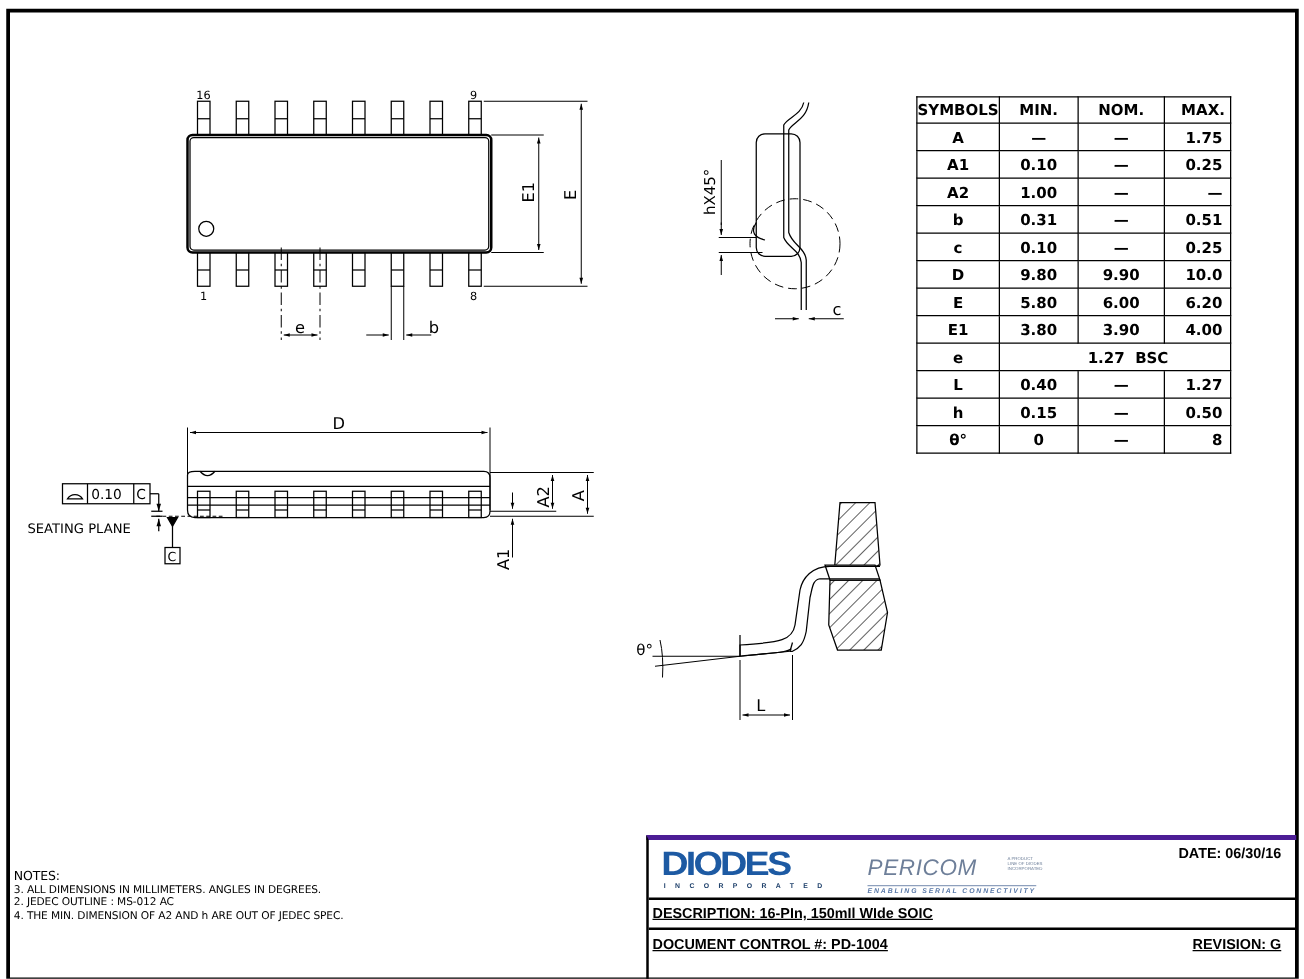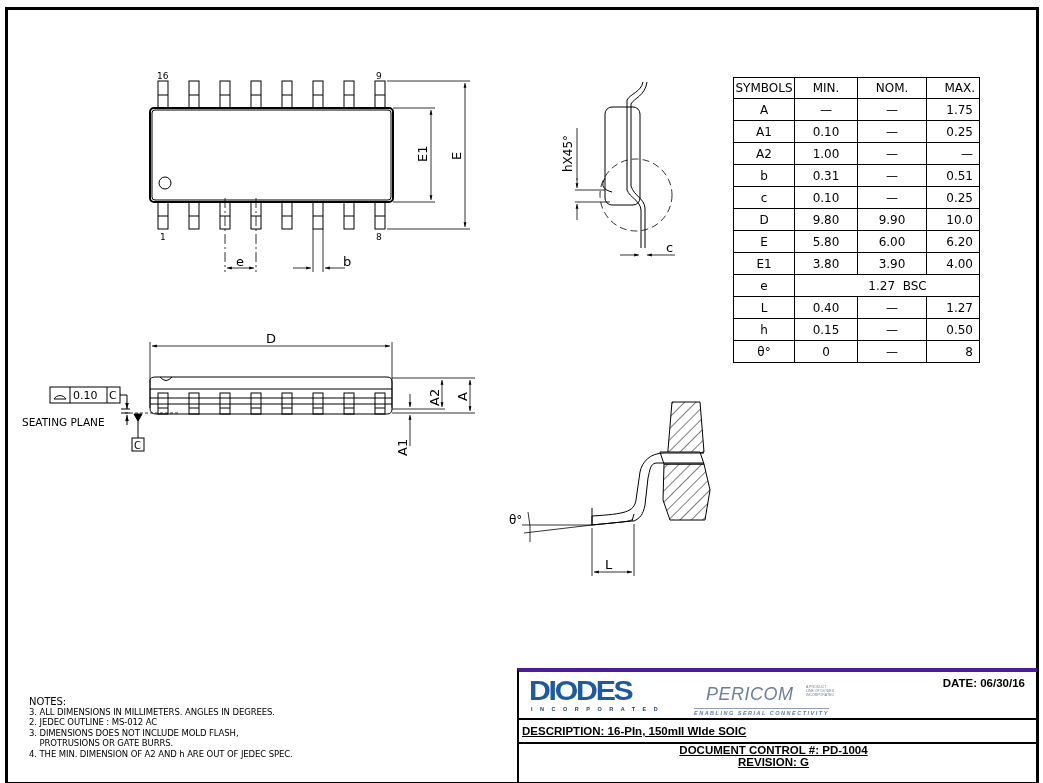--- a/index.html
+++ b/index.html
@@ -1,35 +1,35 @@
 <!DOCTYPE html>
 <html><head>
 <meta charset="utf-8">
 <style>
   html, body { margin:0; padding:0; background:#fff; }
   body { width:1043px; height:783px; position:relative; overflow:hidden; font-family:"Liberation Sans", sans-serif; color:#000; }
   .frame { position:absolute; left:5px; top:7px; width:1028px; height:772px; border:3px solid #000; border-bottom-width:4px; box-sizing:content-box; }
   svg.drawing { position:absolute; left:0; top:0; }
   .dimtbl { position:absolute; left:733px; top:77px; border-collapse:collapse; font-family:"DejaVu Sans", sans-serif; font-size:12px; }
-  .dimtbl th, .dimtbl td { border:1px solid #000; height:21px; padding:0; text-align:center; font-weight:normal; }
+  .dimtbl th, .dimtbl td { border:1px solid #000; height:21px; padding:0; text-align:center; font-weight:bold; }
   .dimtbl th { height:20px; }
   .c0 { width:60px; } .c1 { width:62px; } .c2 { width:68px; } .c3 { width:48px; }
   .dimtbl td.max { text-align:right; padding-right:6px; }
   .dimtbl th.max { text-align:right; padding-right:4px; }
-  .notes { position:absolute; left:29px; top:696px; font-family:"DejaVu Sans", sans-serif; font-size:8.5px; line-height:10.4px; letter-spacing:-0.1px; }
+  .notes { position:absolute; left:11px; top:696px; font-family:"DejaVu Sans", sans-serif; font-size:8.5px; line-height:10.4px; letter-spacing:-0.1px; }
   .notes .title { font-size:10px; line-height:11px; }
   .notes .item { white-space:pre; }
   .titleblock { position:absolute; left:517px; top:668px; width:518px; height:125px; border-left:2px solid #000; border-top:4px solid #4c1d95; font-family:"Liberation Sans", sans-serif; font-weight:bold; font-size:11.5px;text-decoration:underline; }
   .tb-logo { height:46px; border-bottom:2px solid #000; position:relative; }
   .tb-row { height:22px; border-bottom:2px solid #000; display:flex; align-items:center; padding-left:3px; justify-content:space-between; padding-right:12px; }
-  .tb-row.last { border-bottom:none; height:24px;flex-direction:column; }
+  .tb-row.last { border-bottom:none; height:24px; }
   .date { position:absolute; right:12px; top:5px; }
   .diodes { position:absolute; left:10px; top:6px; font-family:"Liberation Sans", sans-serif; font-weight:bold; font-size:27px; letter-spacing:-2px; color:#1d5aa3; line-height:26px; transform:scaleX(1.12); transform-origin:left; }
   .incorp { position:absolute; left:12px; top:34px; font-size:5.5px; letter-spacing:7.5px; color:#1d3f6a; font-weight:bold; }
-  .pericom { position:absolute; left:175px; top:12px; font-style:italic; font-size:18px; color:#6e7f99; font-weight:normal; letter-spacing:0.5px;margin-left:12px; }
+  .pericom { position:absolute; left:175px; top:12px; font-style:italic; font-size:18px; color:#6e7f99; font-weight:normal; letter-spacing:0.5px; }
   .pericom-sub { position:absolute; left:175px; top:36px; font-size:5.5px; color:#5a79a8; font-style:italic; letter-spacing:1.5px; border-top:1px solid #8ea0bd; padding-top:1px; width:135px; }
   .pericom-tag { position:absolute; left:287px; top:13px; font-size:3.5px; color:#6e7f99; line-height:4px; width:28px; font-weight:normal; }
 </style>
 </head>
 <body>
 
 <div class="frame"></div>
 
 <svg class="drawing" width="1043" height="783" viewBox="0 0 1043 783" font-family="DejaVu Sans, sans-serif" font-size="12">
   <defs>
@@ -293,22 +293,20 @@
         <td>—</td>
         <td class="max">8</td>
       </tr>
   </tbody>
 </table>
 
 <div class="notes">
   <div class="title">NOTES:</div>
   <div class="item">3. ALL DIMENSIONS IN MILLIMETERS. ANGLES IN DEGREES.</div>
   <div class="item">2. JEDEC OUTLINE : MS-012 AC</div>
-  <div class="item">3. DIMENSIONS DOES NOT INCLUDE MOLD FLASH,
-    PROTRUSIONS OR GATE BURRS.</div>
   <div class="item">4. THE MIN. DIMENSION OF A2 AND h ARE OUT OF JEDEC SPEC.</div>
 </div>
 
 <div class="titleblock">
   <div class="tb-logo">
     <div class="diodes">DIODES</div>
     <div class="incorp">INCORPORATED</div>
     <div class="pericom">PERICOM</div>
     <div class="pericom-tag">A PRODUCT LINE OF DIODES INCORPORATED</div>
     <div class="pericom-sub">ENABLING SERIAL CONNECTIVITY</div>

